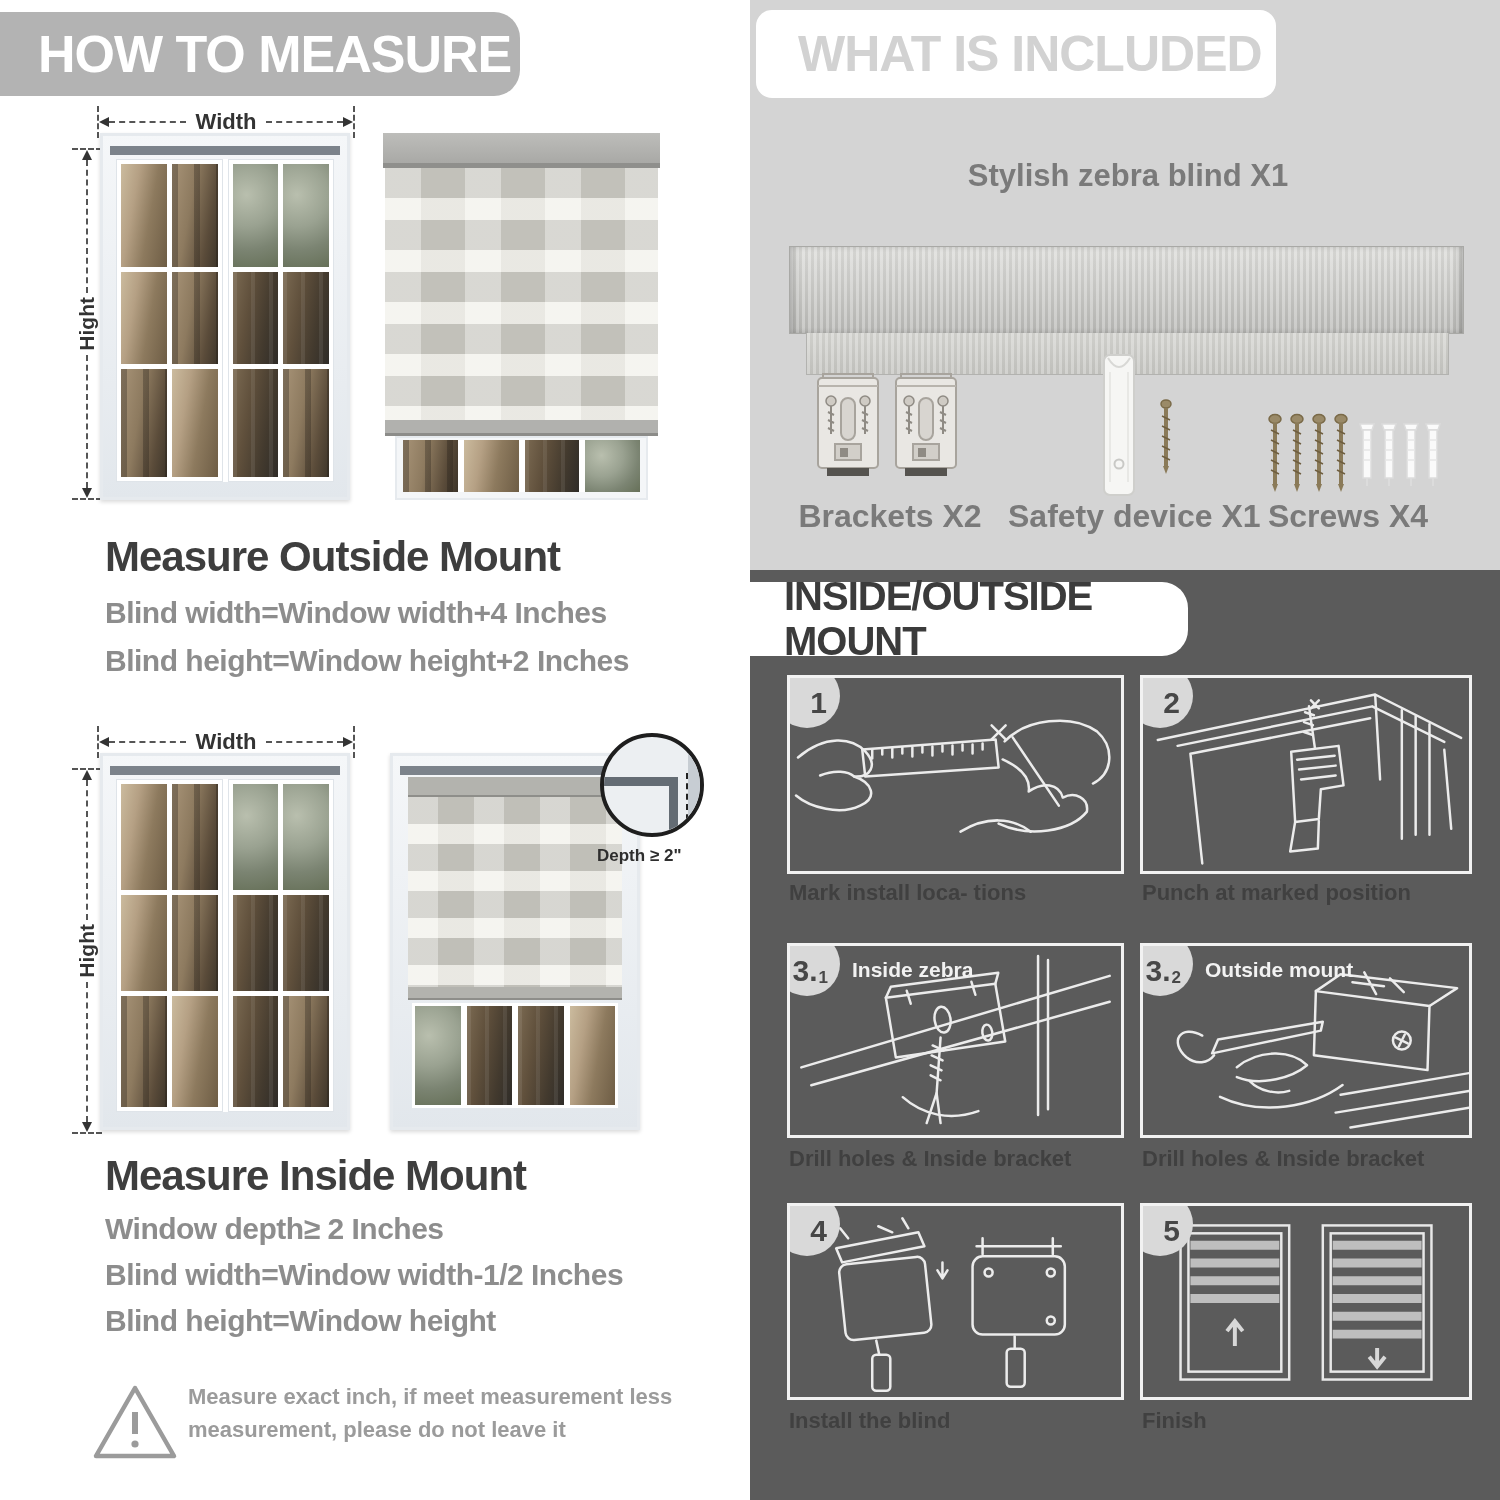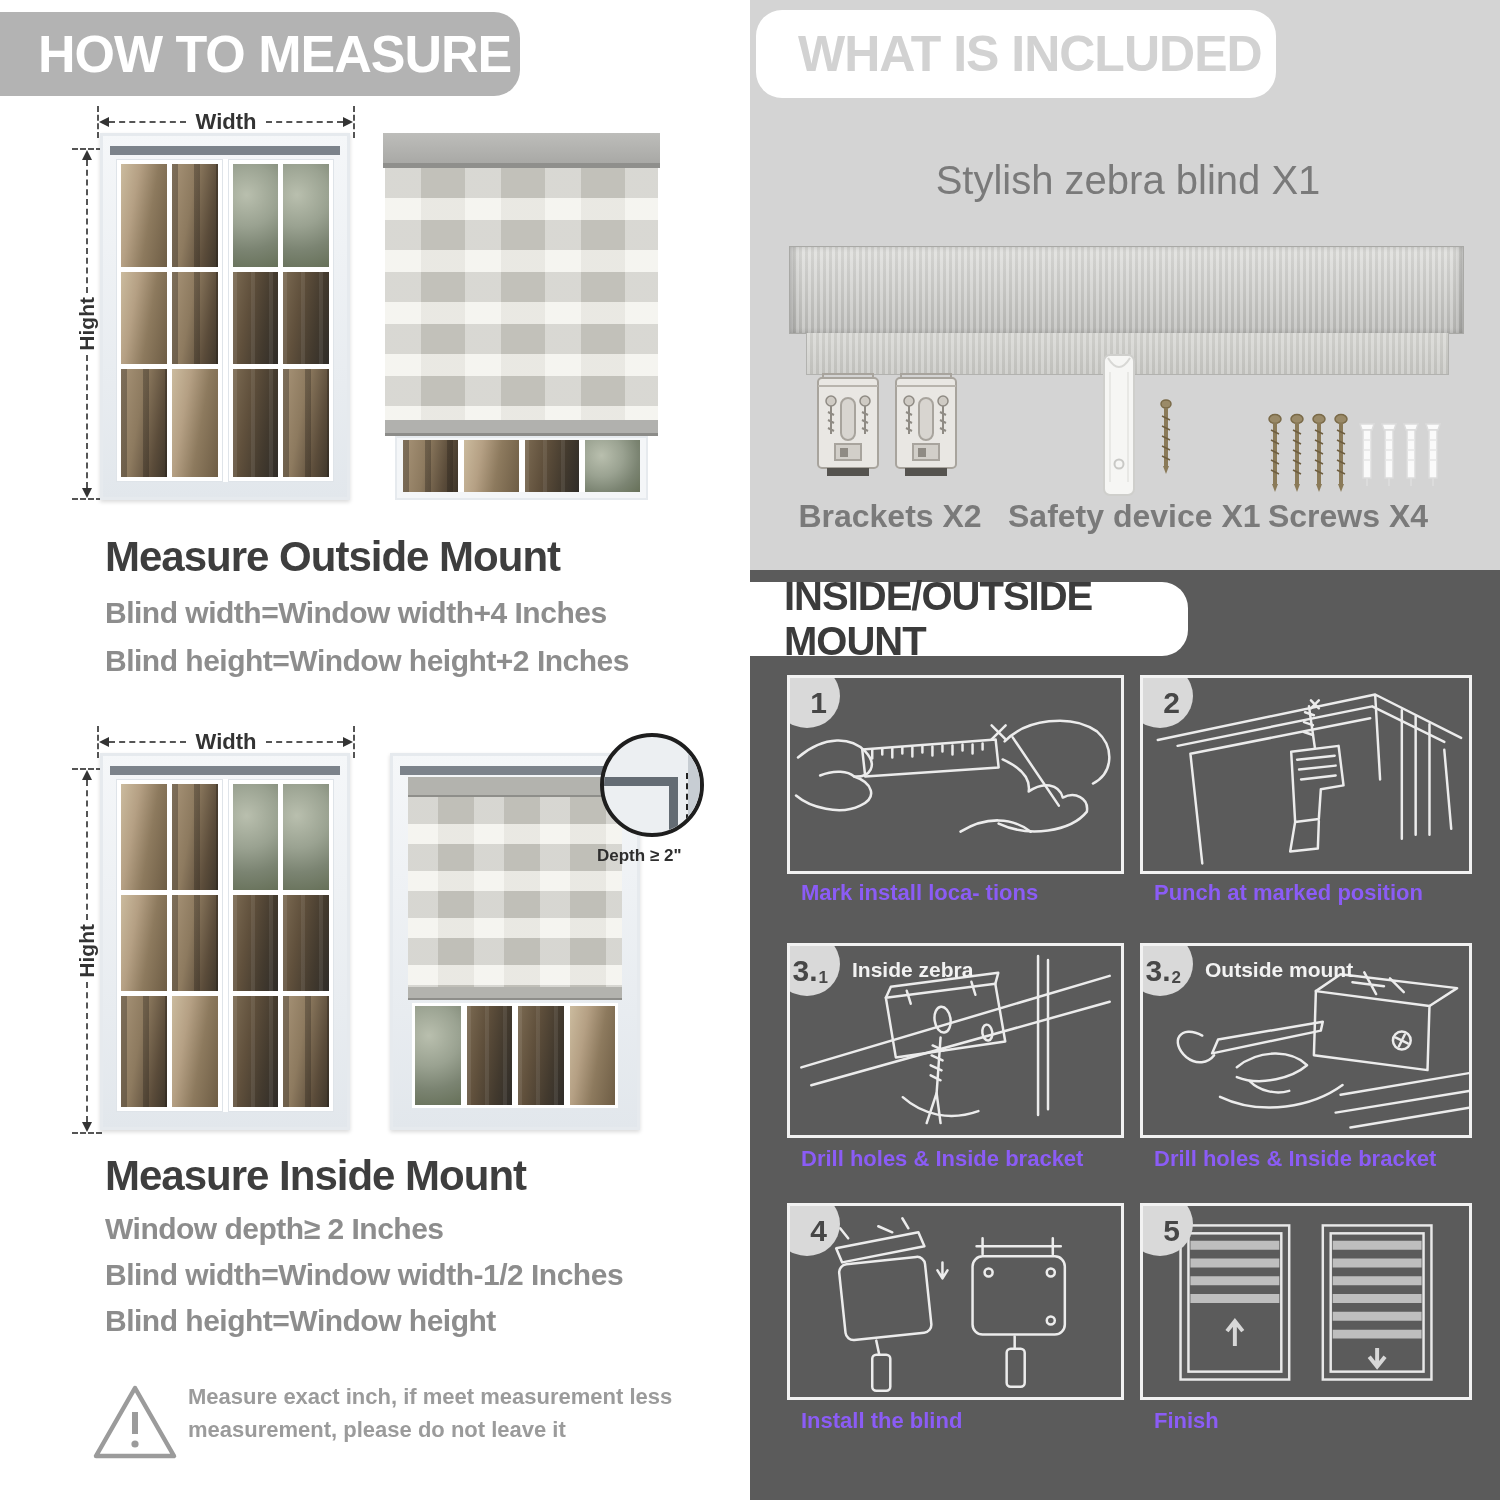--- a/index.html
+++ b/index.html
@@ -5,21 +5,21 @@
   html,body{margin:0;padding:0;}
   body{width:1500px;height:1500px;position:relative;background:#ffffff;
        font-family:"Liberation Sans","DejaVu Sans",sans-serif;overflow:hidden;}
   .abs{position:absolute;}
 
   
   .pill-gray{left:0;top:12px;width:520px;height:84px;background:#b3b3b3;
     border-radius:0 26px 26px 0;display:flex;align-items:center;}
   .pill-gray span{color:#ffffff;font-weight:bold;font-size:52px;letter-spacing:-1px;padding-left:38px;}
   .pill-white-top{left:756px;top:10px;width:520px;height:88px;background:#ffffff;
-    border-radius:26px;display:flex;align-items:center;}
+    border-radius:16px;display:flex;align-items:center;}
   .pill-white-top span{color:#d2d2d2;font-weight:bold;font-size:50px;letter-spacing:-1px;padding-left:42px;}
   .pill-white-mid{left:750px;top:582px;width:438px;height:74px;background:#ffffff;
     border-radius:0 26px 26px 0;display:flex;align-items:center;}
   .pill-white-mid span{color:#3b3b3b;font-weight:bold;font-size:40px;letter-spacing:-1px;padding-left:34px;}
 
   
   .right-light{left:750px;top:0;width:750px;height:570px;background:#d4d4d4;}
   .right-dark{left:750px;top:570px;width:750px;height:930px;background:#5b5b5b;}
 
   
@@ -53,32 +53,32 @@
   .stripes-bg{background:repeating-linear-gradient(90deg,rgba(255,255,255,.30) 0 36px,rgba(0,0,0,.03) 36px 80px),
       repeating-linear-gradient(180deg,#c8c7c0 0px,#c8c7c0 30px,#f1f0ea 30px,#f1f0ea 52px);}
   .stripes-bg-sm{background:repeating-linear-gradient(90deg,rgba(255,255,255,.30) 0 30px,rgba(0,0,0,.03) 30px 66px),
       repeating-linear-gradient(180deg,#c6c5be 0px,#c6c5be 27px,#f1f0ea 27px,#f1f0ea 47px);}
 
   
   .h-dark{font-weight:bold;font-size:42px;color:#3e3e3e;letter-spacing:-1px;white-space:nowrap;}
   .b-gray{font-weight:bold;font-size:30px;color:#8d8d8d;letter-spacing:-.5px;white-space:nowrap;}
   .warn-line{font-weight:bold;font-size:22px;color:#9b9b9b;line-height:33px;white-space:nowrap;}
   .comp-label{font-weight:bold;font-size:32px;color:#7a7a7a;text-align:center;white-space:nowrap;}
-  .blind-label{font-weight:normal;font-size:40px;color:#7a7a7a;text-align:center;}
+  .blind-label{font-weight:bold;font-size:31px;color:#7a7a7a;text-align:center;}
   .depth-label{font-weight:bold;font-size:17px;color:#2e2e2e;white-space:nowrap;}
 
   
   .panel{border:3px solid #f2f2f2;background:#5b5b5b;overflow:hidden;}
   .panel svg{position:absolute;left:0;top:0;width:100%;height:100%;}
   .badge{position:absolute;top:-14px;left:-16px;width:66px;height:64px;border-radius:50%;background:#d9d9d9;
          display:flex;align-items:flex-end;justify-content:flex-end;padding:0 12px 10px 0;box-sizing:border-box;}
   .badge .bn{font-weight:bold;font-size:30px;color:#474747;line-height:1;}
   .badge .bs{font-weight:bold;font-size:17px;color:#474747;line-height:1;margin-left:1px;}
   .ptitle{position:absolute;left:62px;top:12px;font-weight:bold;font-size:21px;color:#f2f2f2;white-space:nowrap;}
-  .caption{font-weight:bold;font-size:22px;color:#8b5cf6;white-space:nowrap;margin-left:12px;}
+  .caption{font-weight:bold;font-size:22px;color:#404040;white-space:nowrap;}
 
   
   .magnifier{left:600px;top:733px;width:104px;height:104px;border:4px solid #1e1e1e;border-radius:50%;
      background:#eceff2;overflow:hidden;box-sizing:border-box;}
   .mag-h{position:absolute;left:0;top:40px;width:74px;height:9px;background:#646c74;}
   .mag-v{position:absolute;left:65px;top:40px;width:9px;height:64px;background:#646c74;}
   .mag-dash{position:absolute;left:82px;top:36px;height:68px;width:0;border-left:2px dashed #222;}
   .mag-edge{position:absolute;right:0;top:0;width:12px;height:100%;background:#c7cdd3;}
 </style>
 </head>

